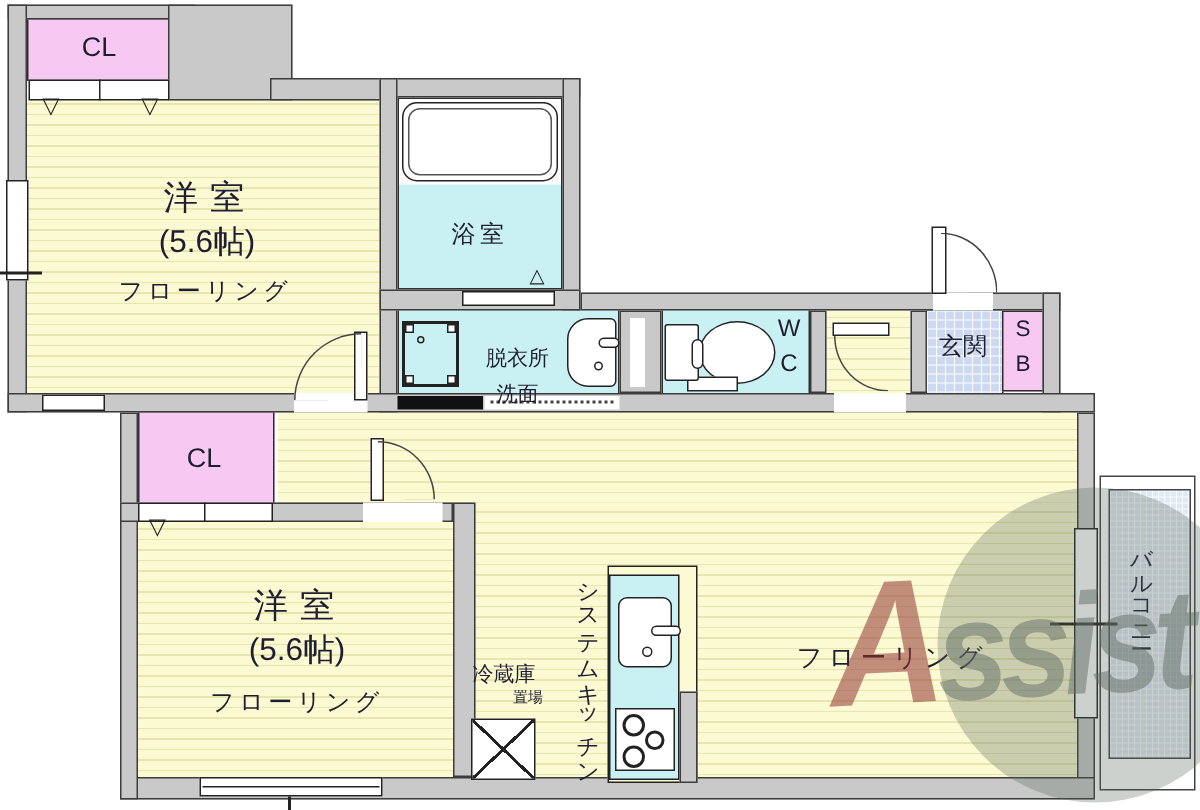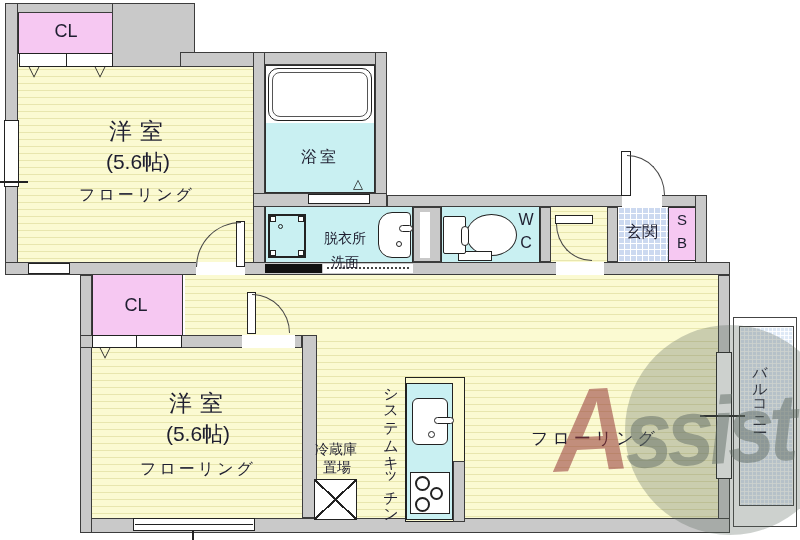--- a/index.html
+++ b/index.html
@@ -164,21 +164,21 @@
   <div class="txt" style="left:320px;top:148px;font-size:16px;letter-spacing:3px;">浴室</div>
   <div class="txt" style="left:345px;top:211px;font-size:14px;margin-top:44px;">洗面</div>
   <div class="txt" style="left:345px;top:231px;font-size:14px;">脱衣所</div>
   <div class="txt" style="left:526px;top:211px;font-size:16px;">W</div>
   <div class="txt" style="left:526px;top:234px;font-size:16px;">C</div>
   <div class="txt" style="left:642px;top:223px;font-size:16px;">玄関</div>
   <div class="txt" style="left:682px;top:212px;font-size:15px;">S</div>
   <div class="txt" style="left:682px;top:235px;font-size:15px;">B</div>
 
   <div class="txt" style="left:336px;top:442px;font-size:14px;">冷蔵庫</div>
-  <div class="txt" style="left:337px;top:460px;font-size:14px;">置場</div>
+  <div class="txt" style="left:352px;top:460px;font-size:10px;">置場</div>
 
   <div class="vtxt" style="left:384px;top:378px;height:148px;font-size:15px;">システムキッチン</div>
   <div class="vtxt" style="left:753px;top:356px;height:120px;font-size:15px;">バルコニー</div>
 
   <div class="abs wm" style="left:625px;top:325px;width:210px;height:210px;border-radius:50%;background:rgba(88,102,94,0.30);"></div>
   <div class="abs wm" style="left:556px;top:372px;font-style:italic;font-weight:bold;font-size:95px;letter-spacing:-6px;
               transform:rotate(-3deg) scaleX(0.9);transform-origin:left bottom;color:rgba(98,110,102,0.5);line-height:1;">
     <span style="font-size:118px;color:rgba(148,52,52,0.55);">A</span><span>ssist</span>
   </div>
 

